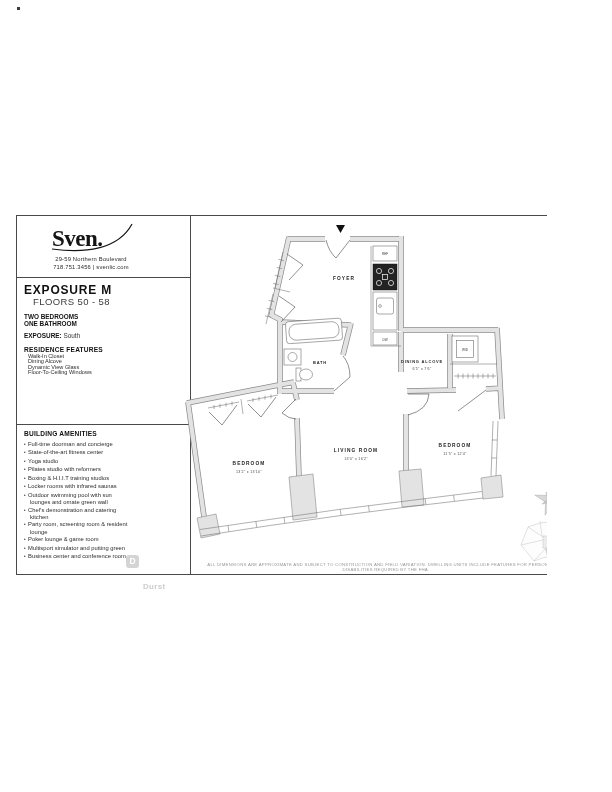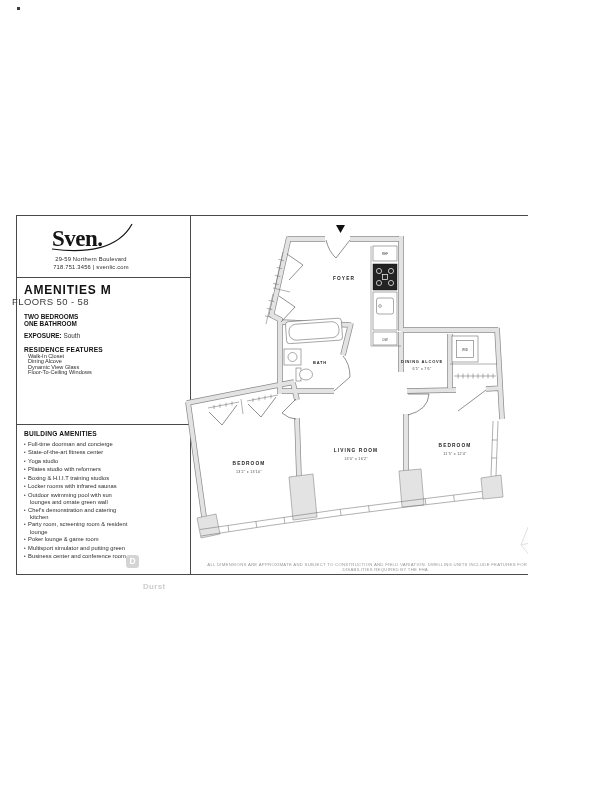--- a/index.html
+++ b/index.html
@@ -1,17 +1,17 @@
 <!DOCTYPE html>
 <html><head>
 <meta charset="utf-8">
 <style>
   html,body{margin:0;padding:0;background:#fff;}
   .page{position:relative;width:528px;height:792px;background:#fff;overflow:hidden;
-        font-family:"Liberation Sans",sans-serif;color:#1c1c1c;}
+        font-family:"Liberation Sans",sans-serif;color:#1c1c1c;padding-left:19px;}
   .abs{position:absolute;}
   .frame{border:1px solid #4a4a4a;}
   .vdiv{width:1px;background:#4a4a4a;}
   .hdiv{height:1px;background:#4a4a4a;}
   .cropmark{width:3px;height:3px;background:#3d3d3d;}
   .addr{font-size:5.8px;line-height:7.6px;color:#2b2b2b;text-align:center;letter-spacing:0.2px;}
   .res-title{font-size:12px;font-weight:bold;letter-spacing:0.8px;color:#111;}
   .res-floors{font-size:9.5px;color:#3a3a3a;letter-spacing:0.4px;}
   .h7{font-size:6.6px;font-weight:bold;letter-spacing:0.2px;color:#111;}
   .cfg{font-size:6.4px;font-weight:bold;line-height:7.4px;color:#111;}
@@ -57,22 +57,22 @@
       <path d="M10,28 C42,32.5 76,29 90,3" stroke="#141414" stroke-width="1.2" fill="none"></path>
     </svg>
   </div>
   <div class="abs addr" style="left:16px;top:256px;width:150px;">
     <div>29-59 Northern Boulevard</div>
     <div>718.751.3456 | svenlic.com</div>
   </div>
 
   <div class="abs hdiv" style="left:16px;top:277px;width:174px;"></div>
 
-  <div class="abs res-title" style="left:24px;top:283px;">AMENITIES M</div>
-  <div class="abs res-floors" style="left:12px;top:296px;">FLOORS 50 - 58</div>
+  <div class="abs res-title" style="left:24px;top:283px;">EXPOSURE M</div>
+  <div class="abs res-floors" style="left:33px;top:296px;">FLOORS 50 - 58</div>
 
   <div class="abs cfg" style="left:24px;top:313px;">
     <div>TWO BEDROOMS</div>
     <div>ONE BATHROOM</div>
   </div>
 
   <div class="abs exp" style="left:24px;top:332px;">
     <b>EXPOSURE:</b>
     <span class="val">South</span>
   </div>

